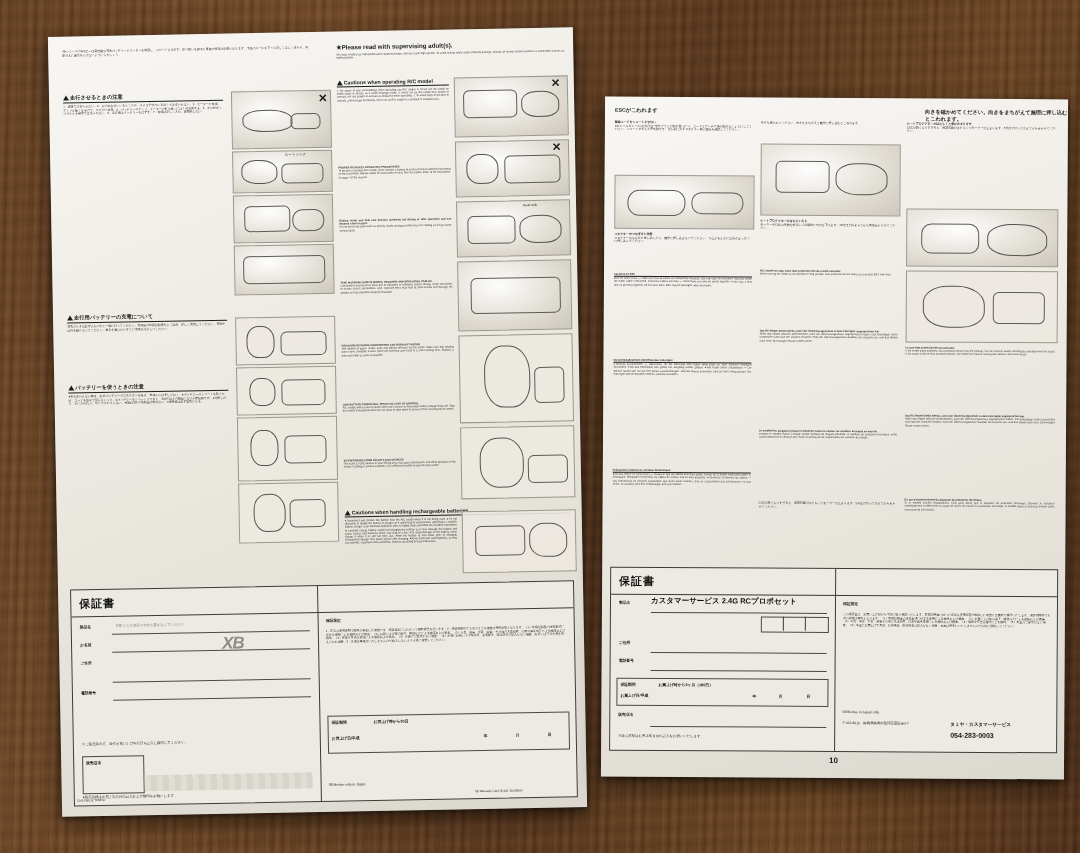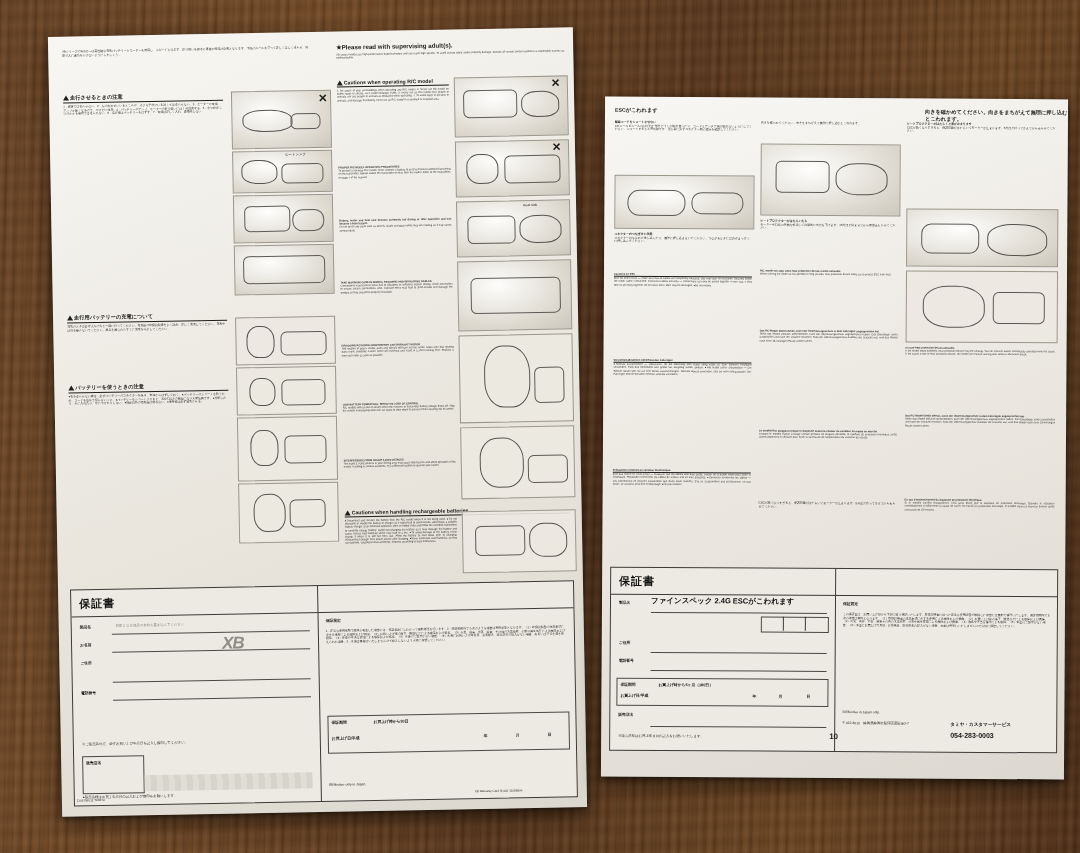--- a/index.html
+++ b/index.html
@@ -361,21 +361,21 @@
       <div class="micro hl">En cas d'enclenchement du dispositif de protection thermique</div>
       <div class="micro">Si le modèle s'arrête brusquement, c'est sans doute que le dispositif de protection thermique. Éteindre le récepteur immédiatement et déterminer la cause de l'arrêt. S'il est dû à la protection thermique, le modèle pourra à nouveau évoluer après une pause de 15 minutes.</div>
     </div>
 
     <div class="warranty" style="left:8px;top:470px;width:446px;height:182px;">
       <div class="warranty-title" style="left:8px;top:6px;">保証書</div>
       <div class="rule" style="left:0;top:26px;width:446px;height:0.8px;"></div>
       <div class="rule" style="left:224px;top:0;width:0.8px;height:182px;"></div>
 
       <div class="tiny-label-b" style="left:8px;top:32px;">製品名</div>
-      <div style="position:absolute;left:40px;top:28px;font-size:7.5px;font-weight:bold;color:#111;">ファインスペック 2.4G ESCがこわれます</div>
+      <div style="position:absolute;left:40px;top:28px;font-size:7.5px;font-weight:bold;color:#111;">カスタマーサービス 2.4G RCプロポセット</div>
       <div class="field-line" style="left:40px;top:44px;width:176px;"></div>
 
       <div class="cell" style="left:150px;top:48px;width:66px;height:14px;"></div>
       <div class="rule" style="left:172px;top:48px;width:0.7px;height:14px;"></div>
       <div class="rule" style="left:194px;top:48px;width:0.7px;height:14px;"></div>
 
       <div class="tiny-label-b" style="left:8px;top:72px;">ご住所</div>
       <div class="field-line" style="left:40px;top:84px;width:176px;"></div>
       <div class="tiny-label-b" style="left:8px;top:90px;">電話番号</div>
       <div class="field-line" style="left:40px;top:102px;width:176px;"></div>
@@ -393,15 +393,15 @@
       <div class="tiny-label" style="left:8px;top:166px;width:208px;">※販売店様はお買上年月日の記入をお願いいたします。</div>
 
       <div class="tiny-label-b" style="left:232px;top:32px;">保証規定</div>
       <div class="micro-jp" style="position:absolute;left:232px;top:44px;width:208px;">この保証書は、お買い上げ日から下記の通り保証いたします。取扱説明書に従った正常な使用状態で故障した場合には無料で修理いたします。保証期間内でも次の場合は有料となります。（1）取扱説明書の注意事項に反する使用による故障および損傷。（2）お買い上げ後の落下、輸送などによる故障および損傷。（3）火災、地震、水害、落雷その他の天災地変、公害や異常電圧による故障および損傷。（4）改造や不当な修理による故障。（5）本書のご提示がない場合。（6）本書にお買上げ年月日、お客様名、販売店名の記入がない場合。本書は再発行いたしませんので大切に保管してください。</div>
       <div class="tiny-label" style="left:232px;top:140px;">※Effective in Japan only.</div>
       <div class="tiny-label" style="left:232px;top:152px;">〒422-8610　静岡県静岡市駿河区恩田原3-7</div>
       <div style="position:absolute;left:340px;top:152px;font-size:4.6px;font-weight:bold;color:#161614;">タミヤ・カスタマーサービス</div>
       <div style="position:absolute;left:340px;top:162px;font-size:7px;font-weight:bold;color:#111;">054-283-0003</div>
     </div>
 
-    <div class="pagenum" style="left:228px;top:634px;">10</div>
+    <div class="pagenum" style="left:228px;top:658px;">10</div>
   </div>
 </div>
 
 </body></html>

